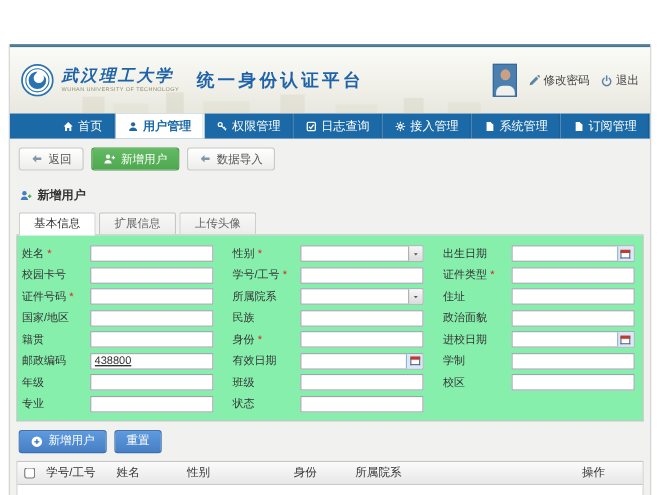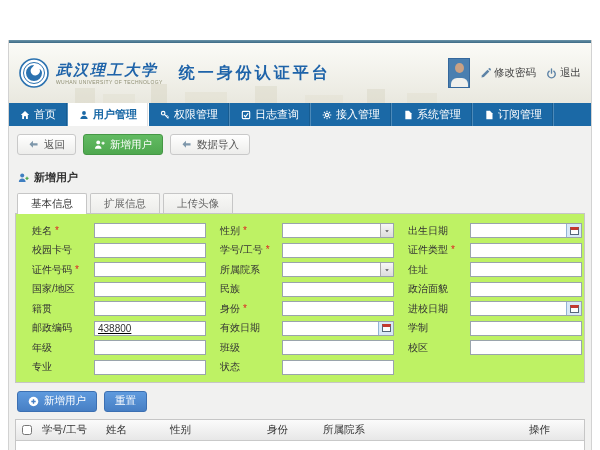--- a/index.html
+++ b/index.html
@@ -31,21 +31,21 @@
   .uni-en { font-size:5px; color:#8e8e72; letter-spacing:.4px; margin-top:2px; }
   .plat { margin-left:16px; font-size:16px; font-weight:bold; color:#1e63a9; letter-spacing:3px; z-index:1; }
   .hdr-right { margin-left:auto; display:flex; align-items:center; gap:10px; z-index:1; }
   .avatar { width:22px; height:30px; border:1px solid #35689c; background:#4a7fb0; position:relative; overflow:hidden; }
   .avatar .head { position:absolute; left:6px; top:4px; width:9px; height:10px; border-radius:50%; background:#caa184; }
   .avatar .shirt { position:absolute; left:2px; bottom:0; width:17px; height:9px; border-radius:6px 6px 0 0; background:#f0f0ec; }
   .hlink { display:flex; align-items:center; gap:3px; font-size:10.5px; color:#444; text-decoration:none; cursor:pointer; }
   .hlink .hic { color:#5d83a6; display:flex; }
 
   
-  .nav { display:flex; background:#1b69a6; height:23px; }
+  .nav { display:flex; background:#1b69a6; height:23px;justify-content:flex-end; }
   .nav-item { display:flex; align-items:center; gap:4px; padding:0 11px; font-size:11px; color:#fff;
               border-right:1px solid rgba(255,255,255,.22); box-shadow:inset -1px 0 rgba(0,0,0,.12); cursor:pointer; }
   .nav-item .nav-ic { display:flex; }
   .nav-item.active { background:#ffffff; color:#1b69a6; font-weight:bold;font-family:Liberation Serif, serif; }
 
   
   .content { padding:6px 6px 8px; }
   .toolbar { display:flex; gap:7px; padding:2px 2px 8px; }
   .btn { display:inline-flex; align-items:center; gap:5px; height:21px; padding:0 10px;
          font-size:10.5px; border-radius:3px; cursor:pointer; font-family:inherit; }
@@ -54,21 +54,21 @@
   .btn-light .bic { color:#7e97ab; }
   .btn-green { background:linear-gradient(#62bb62,#4fa84f); border:1px solid #459745; color:#fff; }
 
   .section-head { display:flex; align-items:center; gap:5px; padding:7px 3px 5px; font-size:11px; font-weight:bold; color:#333; }
 
   .tabs { display:flex; gap:3px; padding:3px 0 0 2px; border-bottom:1px solid #c6c6c6; }
   .tab { background:linear-gradient(#f8f8f6,#ececea); border:1px solid #c6c6c6; border-bottom:none;
          border-radius:2px 2px 0 0; height:20px; line-height:19px; padding:0 13px; font-size:10.5px; color:#666; cursor:pointer; }
   .tab.active { background:#fff; color:#333; height:21px; margin-bottom:-1px; }
 
-  .form-panel { background:#bef264; border:1px solid #c6c6c6; border-top:none; padding:9px 16px 7px; }
+  .form-panel { background:#86efac; border:1px solid #c6c6c6; border-top:none; padding:9px 4px 7px; }
   .form-grid { display:grid; grid-template-columns:1fr 1fr 1fr; column-gap:14px; row-gap:4.5px; }
   .fcell { display:flex; align-items:center; height:15px; }
   .flabel { width:62px; flex:0 0 auto; font-size:10px; color:#333; white-space:nowrap; }
   .star { color:#dd2222; margin-left:3px; font-size:10px; }
   .fctl { position:relative; width:112px; flex:0 0 auto;text-decoration:underline; }
   .inp { width:100%; height:15px; border:1px solid #9aa4ac; background:#fff; font-size:10px;
          padding:0 3px; font-family:inherit; color:#333; outline:none; display:block; }
   .sel-arrow { position:absolute; right:1px; top:1px; bottom:1px; width:13px; cursor:pointer;
                background:linear-gradient(#f7f7f7,#dcdcdc); border-left:1px solid #aaa;
                display:flex; align-items:center; justify-content:center; color:#555; }

